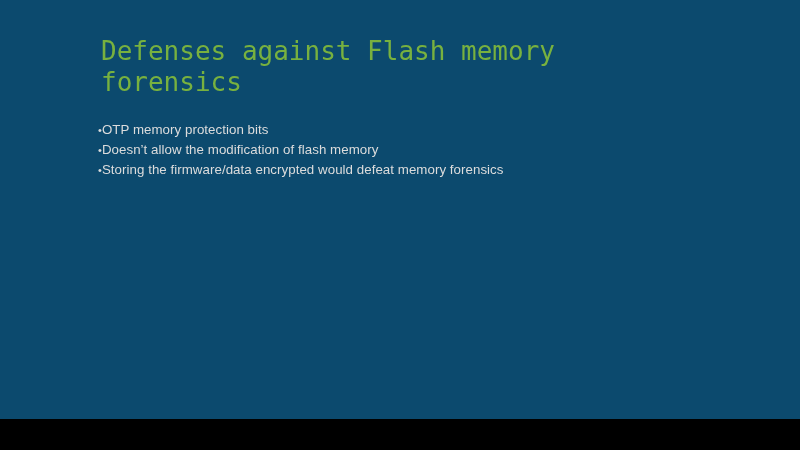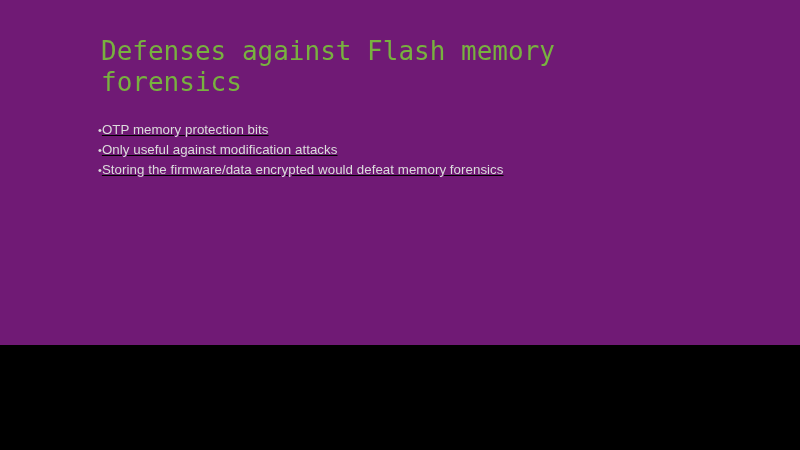--- a/index.html
+++ b/index.html
@@ -12,22 +12,22 @@
     width: 800px;
     height: 450px;
     overflow: hidden;
     font-family: "Liberation Sans", sans-serif;
     -webkit-font-smoothing: antialiased;
   }
 
   .slide {
     position: relative;
     width: 800px;
-    height: 345px;
-    background: #701a75;
+    height: 419px;
+    background: #0c4a6e;
   }
 
   
   .slide-title {
     position: absolute;
     left: 101px;
     top: 36px;
     width: 520px;
     margin: 0;
     font-family: "DejaVu Sans Mono", "Liberation Mono", monospace;
@@ -41,21 +41,20 @@
 
   
   .bullet-list {
     position: absolute;
     left: 98px;
     top: 120px;
     width: 640px;
     margin: 0;
     padding: 0;
     list-style: none;
-    text-decoration: underline;
   }
   .bullet-item {
     display: block;
     font-family: "Liberation Sans", sans-serif;
     font-size: 13.3px;
     line-height: 19.2px;
     color: #dcdcdc;
     white-space: nowrap;
     letter-spacing: 0.05px;
   }
@@ -77,24 +76,24 @@
 <div class="slide">
 
   <h1 class="slide-title">Defenses against Flash memory forensics</h1>
 
   <ul class="bullet-list">
 
     <li class="bullet-item">
       <span class="bullet-glyph">•</span><span class="bullet-text">OTP memory protection bits</span>
     </li>
 
+    <li class="bullet-item">
+      <span class="bullet-glyph">•</span><span class="bullet-text">Doesn’t allow the modification of flash memory</span>
+    </li>
 
-    <li class="bullet-item">
-      <span class="bullet-glyph">•</span><span class="bullet-text">Only useful against modification attacks</span>
-    </li>
 
 
     <li class="bullet-item">
       <span class="bullet-glyph">•</span><span class="bullet-text">Storing the firmware/data encrypted would defeat memory forensics</span>
     </li>
 
 
   </ul>
 
 </div>

